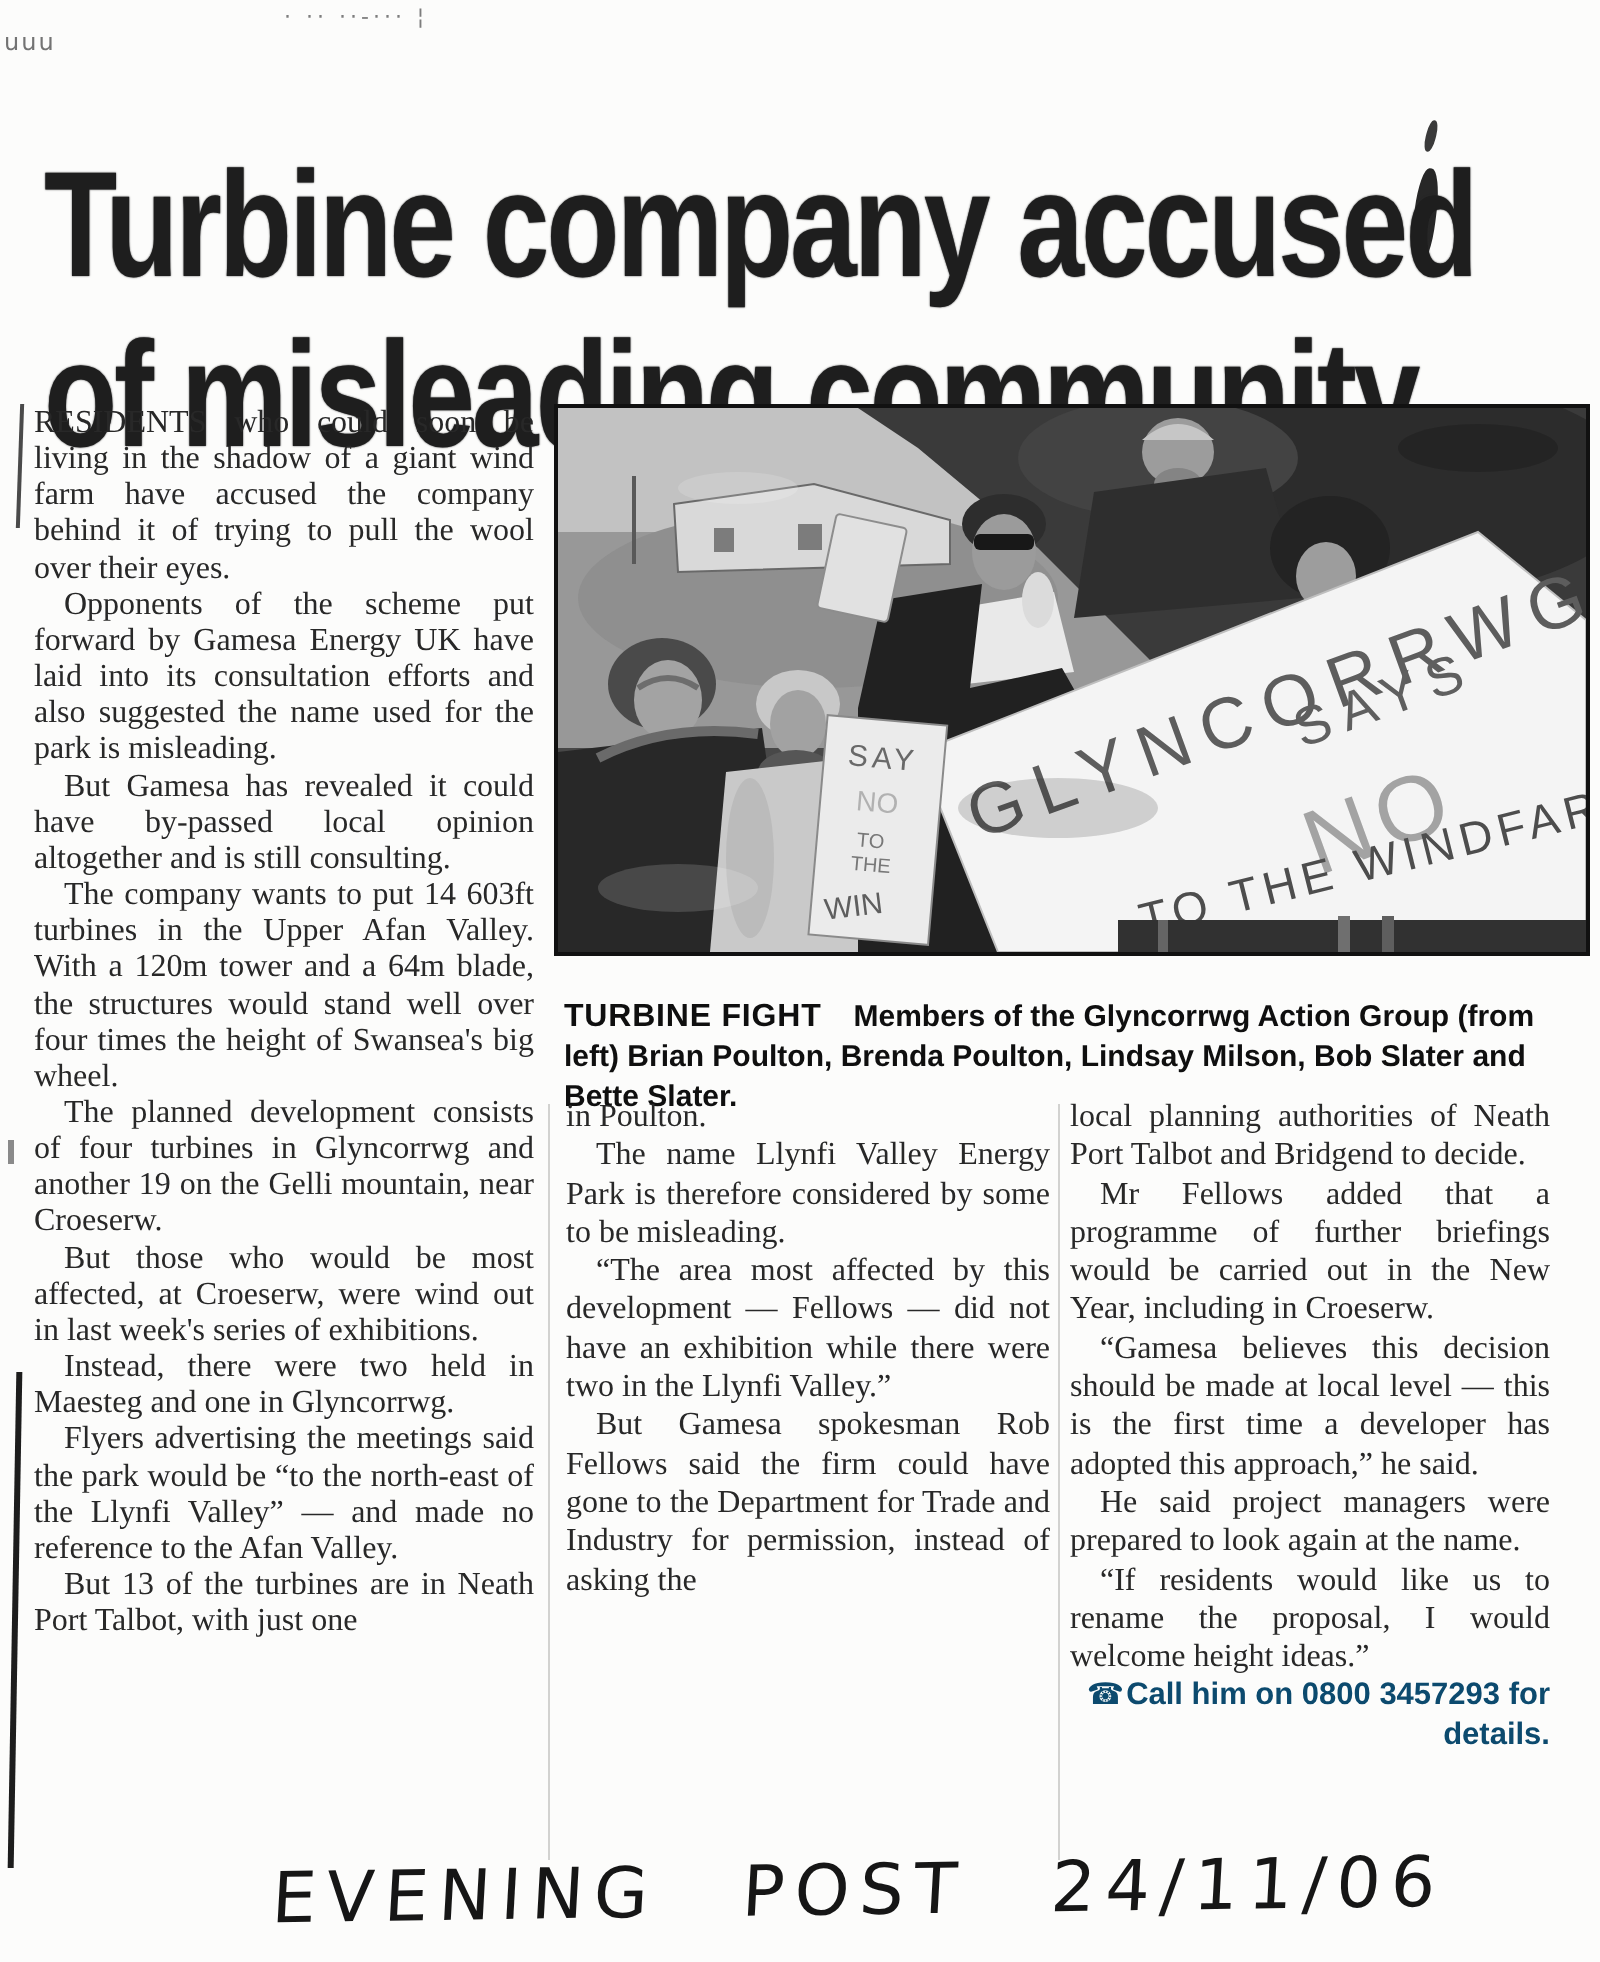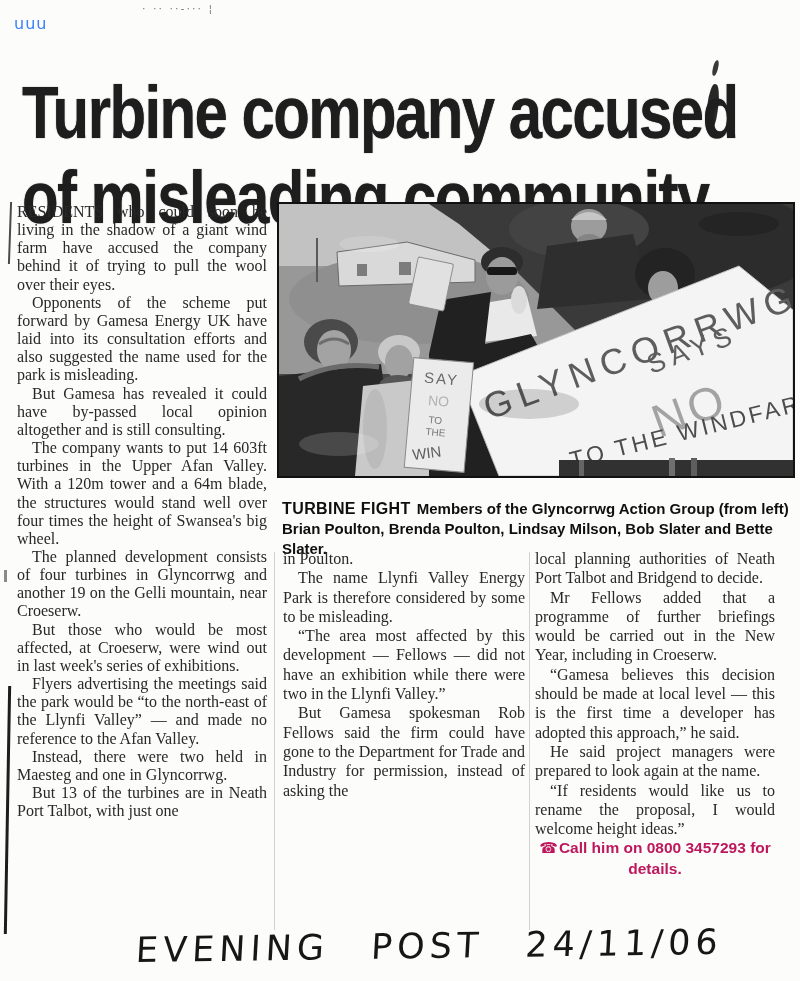--- a/index.html
+++ b/index.html
@@ -5,21 +5,21 @@
   html,body { margin:0; padding:0; background:#ffffff; }
   .page {
     position:relative; width:800px; height:981px;
     background:#fcfcfb; overflow:hidden;
     font-family:"Liberation Serif", serif;
     color:#262626;
   }
 
   
   .artifact { position:absolute; color:#999; font-family:"DejaVu Sans",sans-serif; }
-  .artifact-uuu { left:14px; top:14px; font-size:16px; letter-spacing:1px; color:#3b82f6; }
+  .artifact-uuu { left:2px; top:14px; font-size:12px; letter-spacing:1px; color:#737373; }
   .artifact-dashes { left:142px; top:2px; font-size:11px; letter-spacing:2px; color:#7d7d7d; }
   .edge-line { position:absolute; background:#333; }
   .edge-line-1 { left:9px; top:202px; width:2px; height:62px; background:#4a4a4a; transform:rotate(2deg); }
   .edge-mark  { left:4px; top:570px; width:3px; height:12px; background:#8a8a8a; position:absolute; }
   .edge-line-2 { left:6px; top:686px; width:3px; height:248px; background:#1d1d1d; transform:rotate(1deg); }
   .smudge { position:absolute; background:#272727; border-radius:45%; }
   .smudge-1 { left:707px; top:84px; width:11px; height:48px; transform:rotate(7deg); }
   .smudge-2 { left:713px; top:60px; width:5px; height:16px; transform:rotate(14deg); background:#3a3a3a; }
 
   
@@ -34,21 +34,21 @@
 
   
   .col { position:absolute; font-size:16px; text-align:justify; color:#282828; }
   .col p { margin:0; text-indent:15px; }
   .col p.flush { text-indent:0; }
   #col1 { left:17px;  top:203px; width:250px; line-height:18.15px; }
   #col2 { left:283px; top:549px; width:242px; line-height:19.3px; }
   #col3 { left:535px; top:549px; width:240px; line-height:19.3px; }
   .call {
     font-family:"Liberation Sans",sans-serif; font-weight:700;
-    font-size:15.5px; line-height:19.5px; text-align:center; color:#be185d;
+    font-size:15.5px; line-height:19.5px; text-align:right; color:#0c4a6e;
   }
   .call .phone-glyph { font-family:"DejaVu Sans",sans-serif; font-size:15px; margin-right:1px; }
   .column-rule { position:absolute; width:1px; background:#d2d2d0; }
   .rule-a { left:274px; top:552px; height:378px; }
   .rule-b { left:529px; top:552px; height:378px; }
 
   
   .photo-wrap {
     position:absolute; left:277px; top:202px; width:518px; height:276px;
     border:2px solid #141414; box-sizing:border-box; background:#8d8d8d;
@@ -56,21 +56,21 @@
   }
   .photo-wrap svg { display:block; width:100%; height:100%; }
   .sign-text { font-family:"Liberation Sans",sans-serif; font-weight:400; }
 
   
   .caption {
     position:absolute; left:282px; top:484px; width:514px;
     font-family:"Liberation Sans",sans-serif; font-size:15px; font-weight:700;
     line-height:20px; color:#0f0f0f; text-align:left;
   }
-  .caption .lead { font-size:16px; letter-spacing:.4px; margin-right:6px; }
+  .caption .lead { font-size:16px; letter-spacing:.4px; margin-right:16px; }
 
   
   .handwriting {
     position:absolute; left:136px; top:926px;
     font-family:"DejaVu Sans",sans-serif; font-size:35px; font-weight:400;
     letter-spacing:5px; word-spacing:26px; color:#161616;
     transform:rotate(-0.8deg) skewX(-4deg); white-space:nowrap;
   }
 </style>
 </head>
@@ -91,22 +91,22 @@
     <div>of misleading community</div>
   </h1>
 
   <div class="col" id="col1">
     <p class="flush">RESIDENTS who could soon be living in the shadow of a giant wind farm have accused the company behind it of trying to pull the wool over their eyes.</p>
     <p>Opponents of the scheme put forward by Gamesa Energy UK have laid into its consultation efforts and also suggested the name used for the park is misleading.</p>
     <p>But Gamesa has revealed it could have by-passed local opinion altogether and is still consulting.</p>
     <p>The company wants to put 14 603ft turbines in the Upper Afan Valley. With a 120m tower and a 64m blade, the structures would stand well over four times the height of Swansea's big wheel.</p>
     <p>The planned development consists of four turbines in Glyncorrwg and another 19 on the Gelli mountain, near Croeserw.</p>
     <p>But those who would be most affected, at Croeserw, were wind out in last week's series of exhibitions.</p>
+    <p>Instead, there were two held in Maesteg and one in Glyncorrwg.</p>
     <p>Flyers advertising the meetings said the park would be “to the north-east of the Llynfi Valley” — and made no reference to the Afan Valley.</p>
-    <p>Instead, there were two held in Maesteg and one in Glyncorrwg.</p>
     <p>But 13 of the turbines are in Neath Port Talbot, with just one</p>
   </div>
 
   <div class="photo-wrap">
     <svg viewBox="0 0 514 272" preserveAspectRatio="none">
       <defs>
         <clipPath id="ph">
             <rect x="0" y="0" width="514" height="272"></rect>
           </clipPath>
       </defs>

